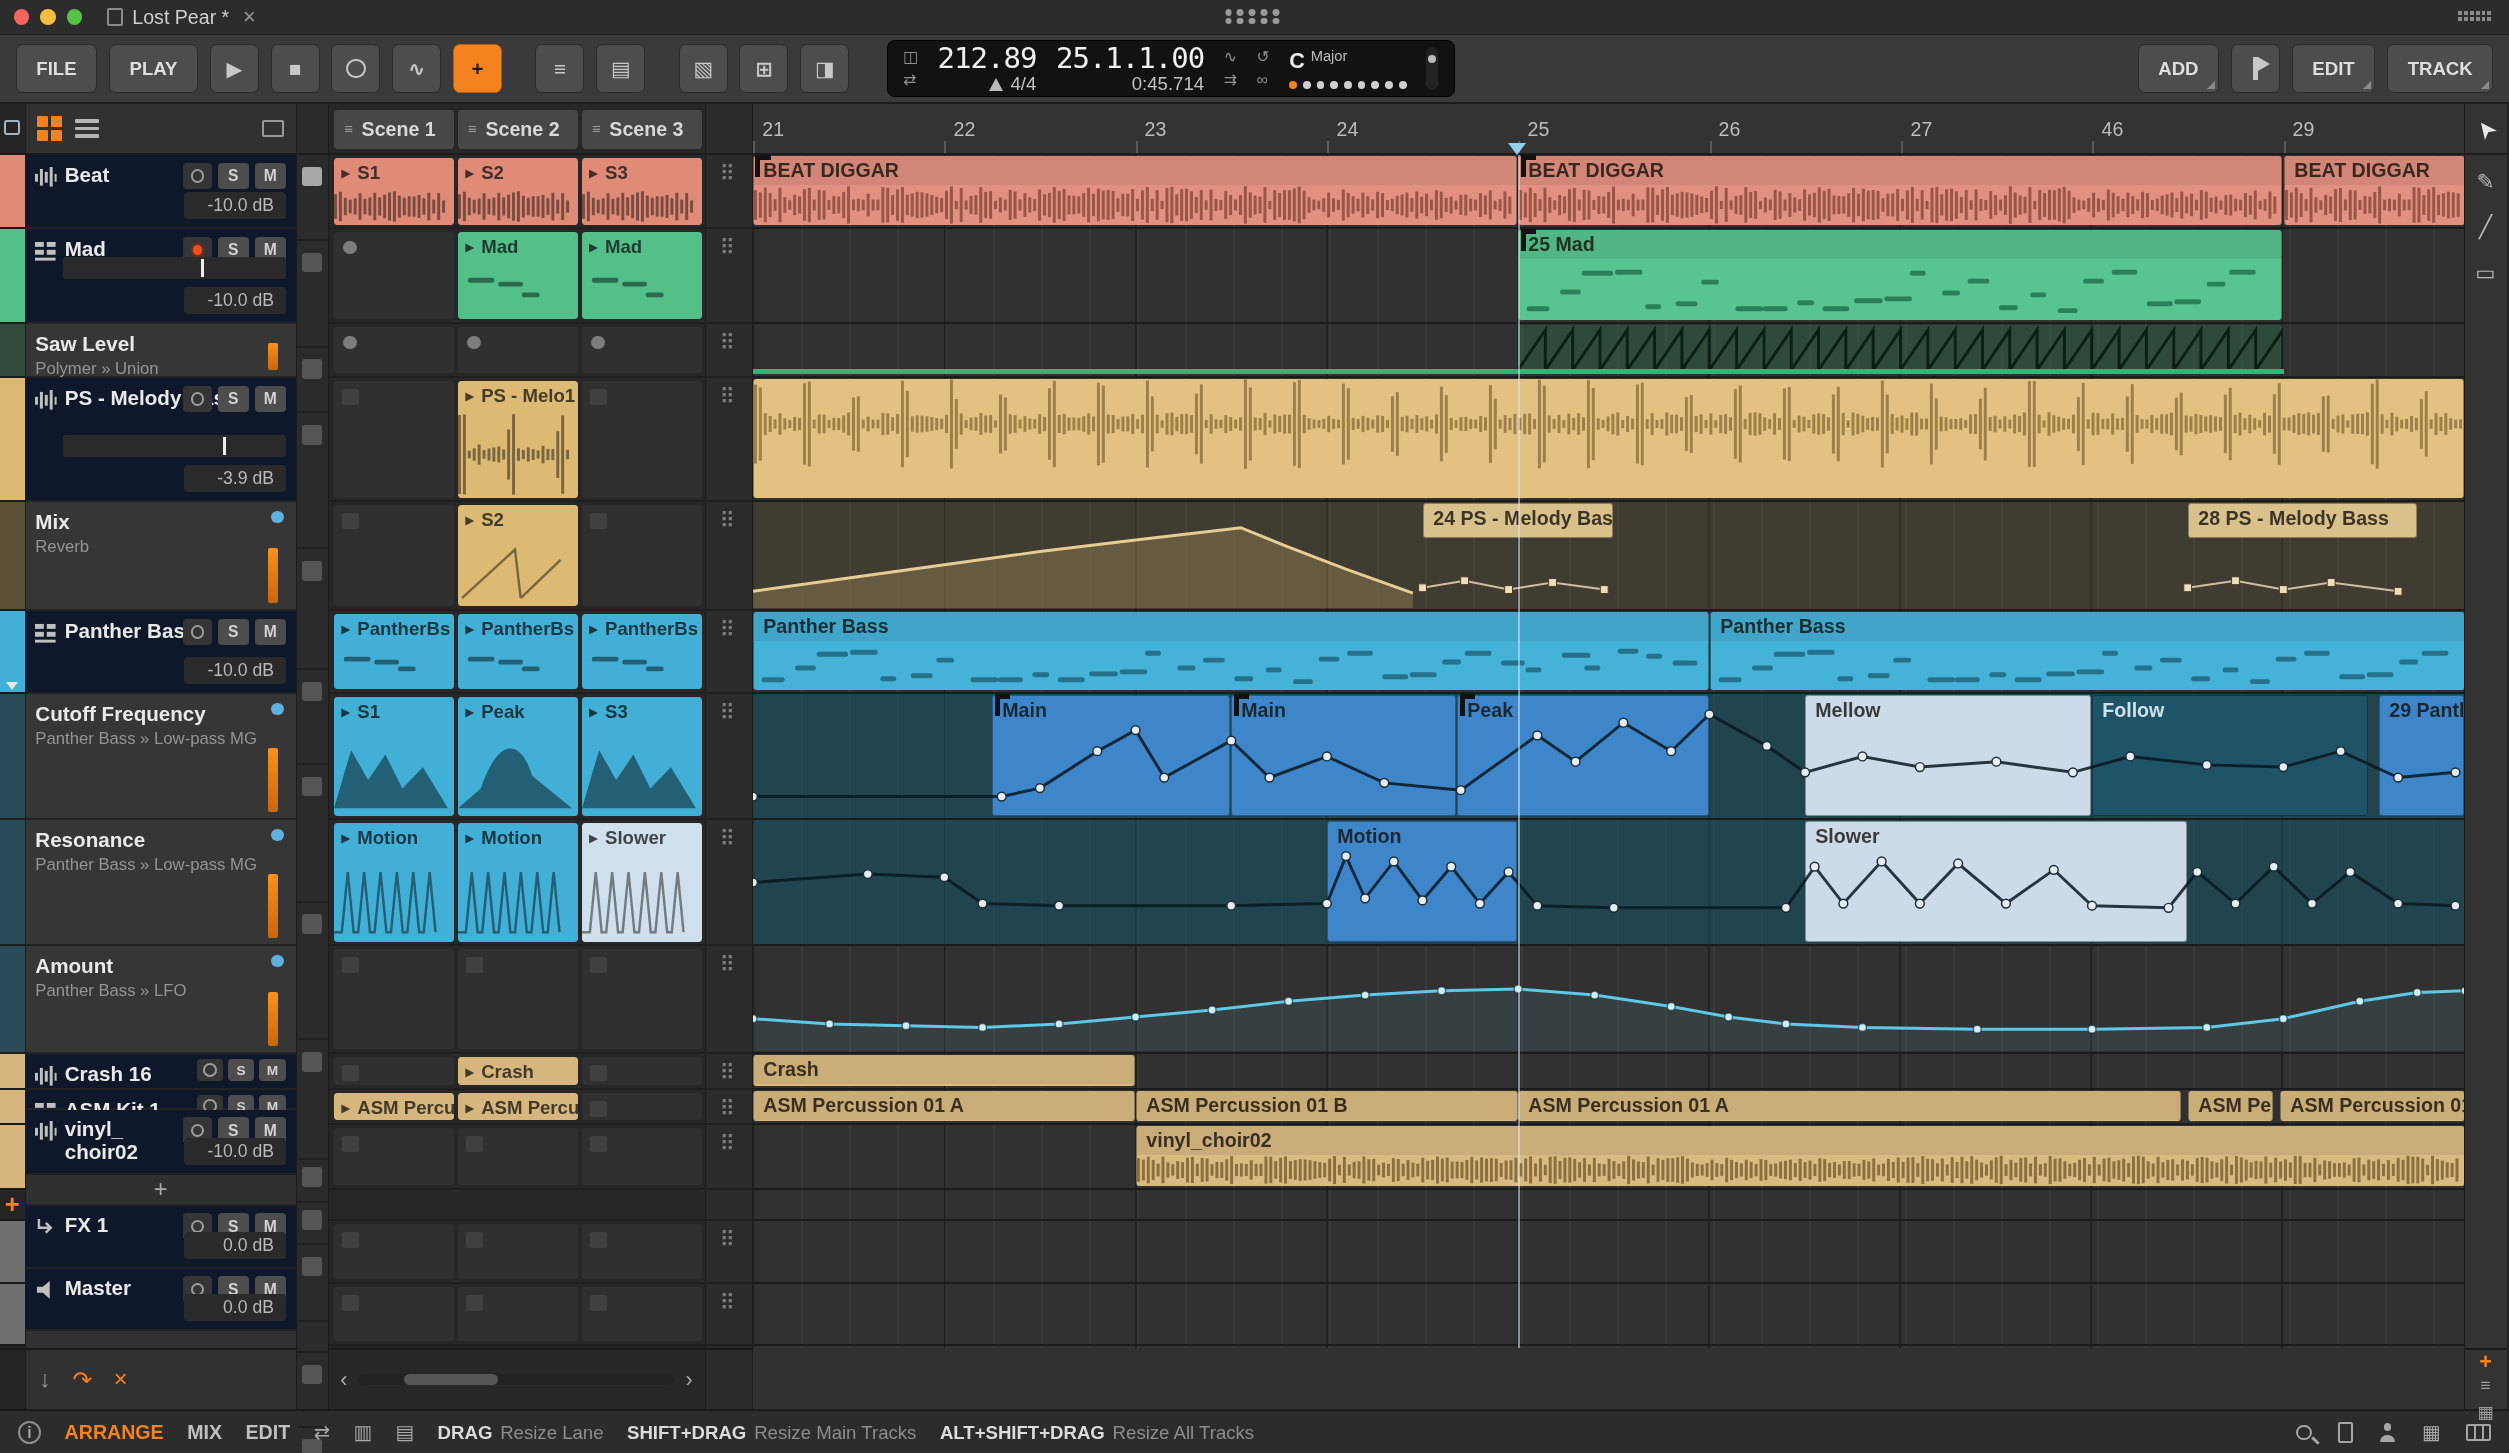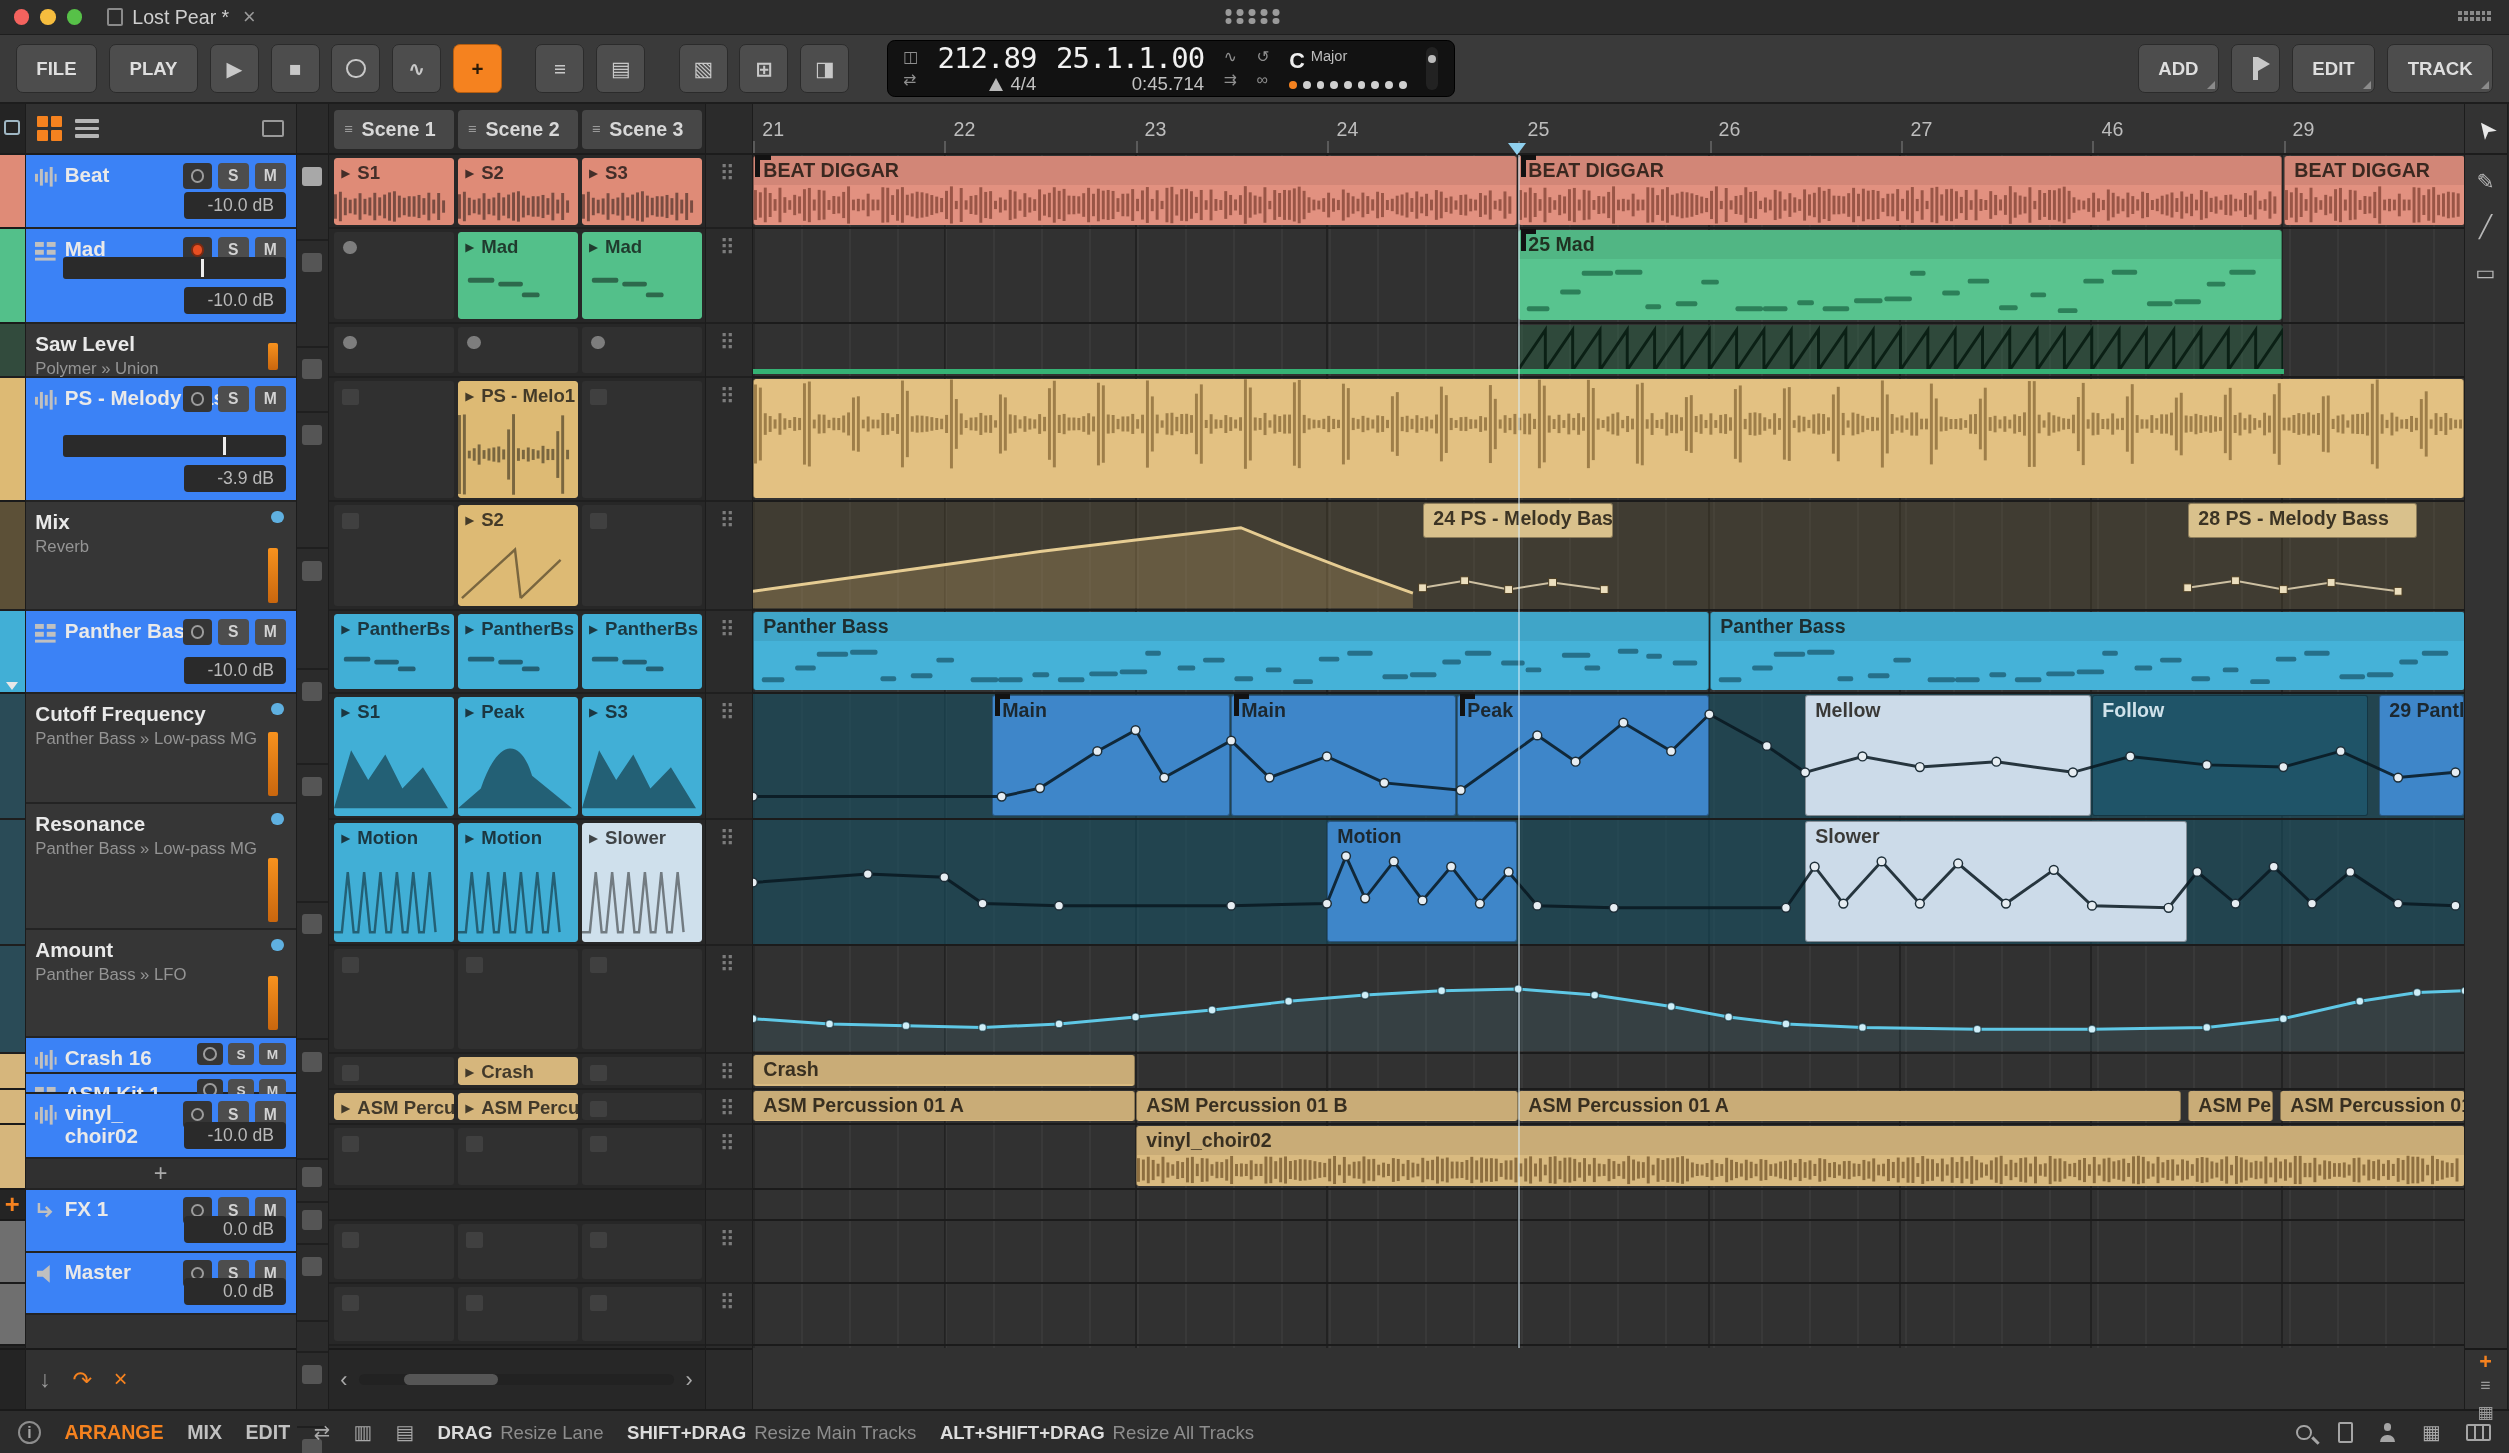--- a/index.html
+++ b/index.html
@@ -69,21 +69,21 @@
   
   .ph{display:flex;align-items:center;gap:13.7px;padding:11.8px 11.8px}
   .phspacer{flex:1}
   .sqgrid{display:grid;grid-template-columns:10.8px 10.8px;grid-template-rows:10.8px 10.8px;gap:2.9px}
   .sqgrid i{background:#f5821f;border-radius:1px}
   .hamb{display:flex;flex-direction:column;gap:3.9px}
   .hamb i{width:23.5px;height:3.9px;background:#b5b5b5;border-radius:1px}
   .paneltoggle{width:21.6px;height:17.6px;border:2px solid #9a9a9a;border-radius:2px}
 
   
-  .thead{position:relative;background:#3b82f6;border-bottom:2px solid #232323;padding:8.8px 9.8px;flex:none}
+  .thead{position:relative;background:#0f172a;border-bottom:2px solid #232323;padding:8.8px 9.8px;flex:none}
   .thead.autolane{background:#363636}
   .thead.spacer{background:#303030;text-align:center}
   .addtrack{color:#aaa;font-size:23.5px;line-height:13.7px;font-weight:400}
   .trow{display:flex;align-items:flex-start;gap:7.8px}
   .ticon{flex:none;margin-top:2px}
   .tname{font-size:20.6px;font-weight:700;color:#e9e9e9;line-height:22.5px}
   .tsub{font-size:16.7px;color:#949494;margin-top:3.9px}
   .btnrow{position:absolute;top:7.8px;right:9.8px;display:flex;gap:5.9px;align-items:center}
   .compact .btnrow{top:4.9px;gap:4.9px}
   .armbtn{width:29px;height:26.5px;border-radius:3.9px;background:#353535;display:flex;align-items:center;justify-content:center}
@@ -451,21 +451,21 @@
           </div>
           <div class="btnrow">
             <span class="armbtn">
               <i></i>
             </span>
             <span class="smbtn">S</span>
             <span class="smbtn">M</span>
           </div>
           <div class="volbox">-10.0 dB</div>
         </div>
-        <div class="thead autolane" style="height: 110px;">
+        <div class="thead autolane" style="height: 126px;">
           <div class="trow">
             <span class="tname">Cutoff Frequency</span>
           </div>
           <div class="tsub">Panther Bass » Low-pass MG</div>
           <span class="bluedot"></span>
           <span class="ofader" style="height: 64px;"></span>
         </div>
         <div class="thead autolane" style="height: 126px;">
           <div class="trow">
             <span class="tname">Resonance</span>

